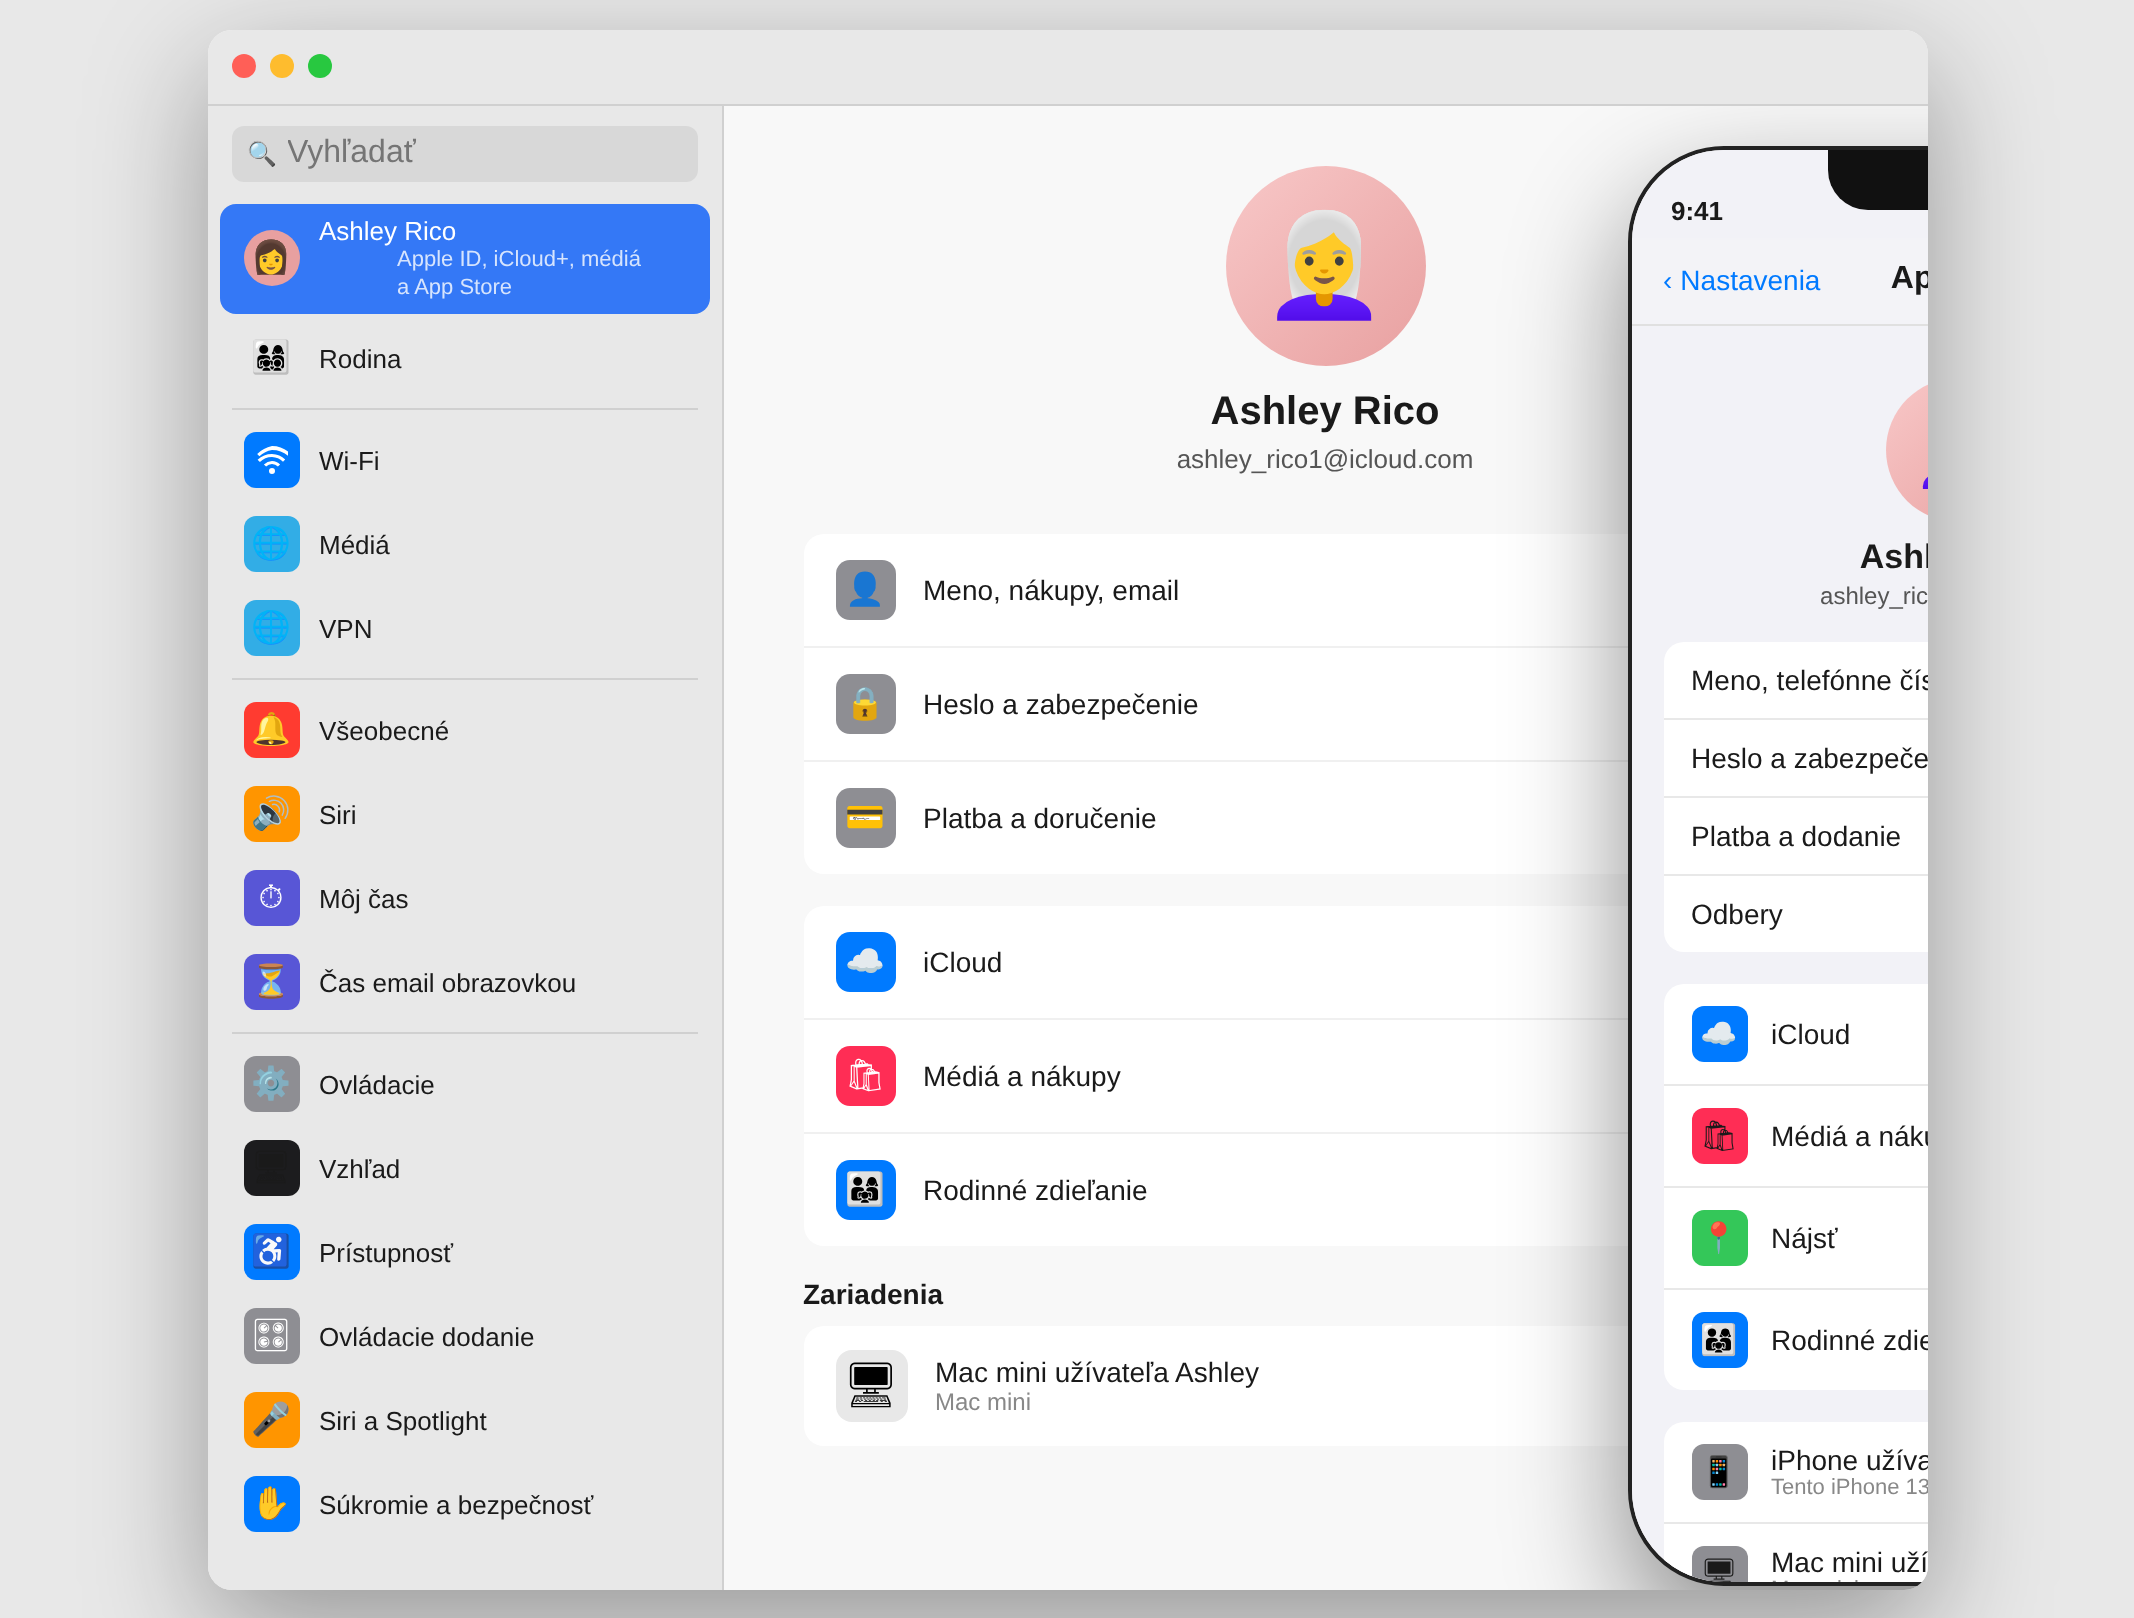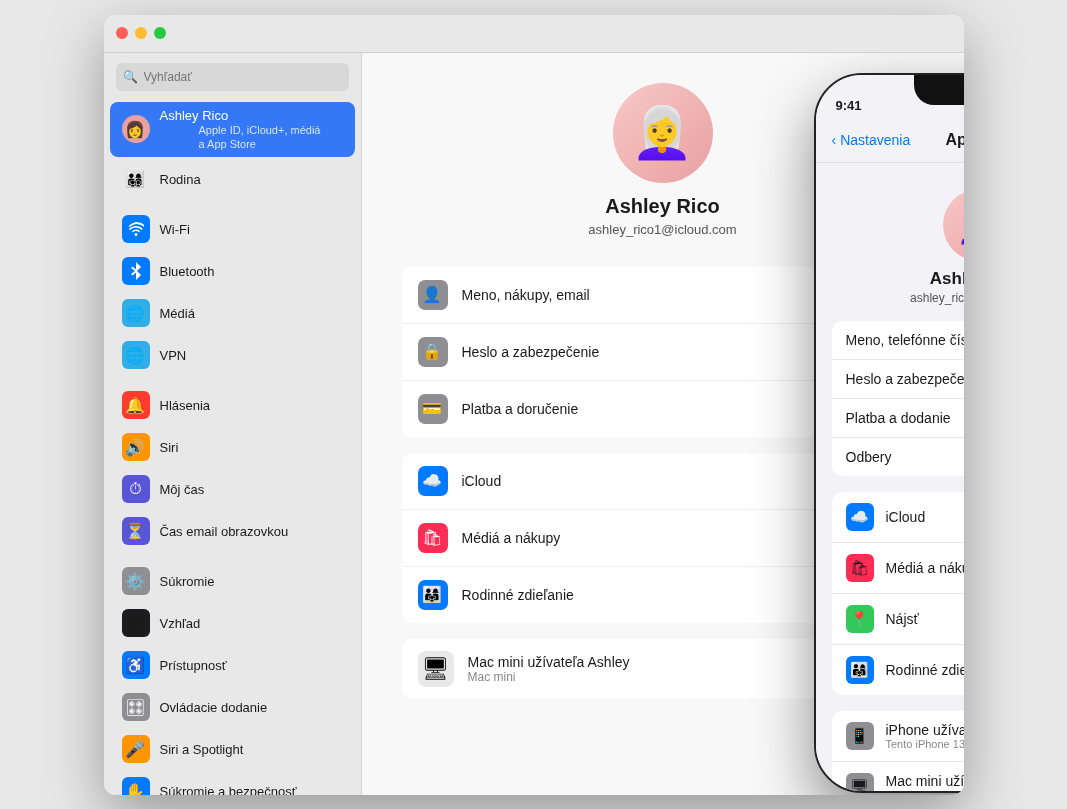--- a/index.html
+++ b/index.html
@@ -74,21 +74,21 @@
       position: relative;
     }
 
     .sidebar-search input {
       width: 100%;
       height: 28px;
       background: #d8d8d8;
       border: none;
       border-radius: 6px;
       padding: 0 10px 0 28px;
-      font-size: 12px;
+      font-size: 16px;
       color: #555;
       outline: none;
     }
 
     .search-icon-wrap {
       position: absolute;
       left: 8px;
       top: 50%;
       transform: translateY(-50%);
       color: #888;
@@ -480,44 +480,36 @@
 
       <div class="sidebar-item">
         <div class="item-icon bg-blue icon-white">
           <svg width="16" height="14" viewBox="0 0 16 14" fill="white">
             <path d="M8 11a1.5 1.5 0 1 1 0 3 1.5 1.5 0 0 1 0-3zm0-3.5c1.6 0 3 .65 4.05 1.7l-1.1 1.1A4.5 4.5 0 0 0 8 9a4.5 4.5 0 0 0-2.95 1.3L3.95 9.2A6.5 6.5 0 0 1 8 7.5zm0-3.5c2.6 0 4.9 1.05 6.6 2.75L13.5 7.9A8.5 8.5 0 0 0 8 5.5c-2.35 0-4.5.95-6.05 2.5L.8 6.85A10.5 10.5 0 0 1 8 4zm0-4C11.7 0 15.05 1.5 17.4 4l-1.1 1.1A12.5 12.5 0 0 0 8 2 12.5 12.5 0 0 0 1.7 5.1L.6 4A14.5 14.5 0 0 1 8 0z"></path>
           </svg>
         </div>
         <span class="item-title">Wi-Fi</span>
       </div>
 
-      <div class="sidebar-item">
-        <div class="item-icon bg-blue icon-white" style="font-size: 14px;">
-          <svg width="12" height="18" viewBox="0 0 12 18" fill="white">
-            <path d="M6 0l5 5-4 4 4 4-5 5V10.5l-3.5 3L1 12l4-3-4-3 1.5-1.5L6 7.5V0z"></path>
-          </svg>
-        </div>
-        <span class="item-title">Bluetooth</span>
-      </div>
 
       <div class="sidebar-item">
         <div class="item-icon bg-cyan icon-white">🌐</div>
         <span class="item-title">Médiá</span>
       </div>
 
       <div class="sidebar-item">
         <div class="item-icon bg-cyan icon-white">🌐</div>
         <span class="item-title">VPN</span>
       </div>
 
       <div class="sidebar-divider"></div>
 
       <div class="sidebar-item">
         <div class="item-icon bg-red icon-white">🔔</div>
-        <span class="item-title">Hlásenia</span>
+        <span class="item-title">Všeobecné</span>
       </div>
 
       <div class="sidebar-item">
         <div class="item-icon bg-orange icon-white">🔊</div>
         <span class="item-title">Siri</span>
       </div>
 
       <div class="sidebar-item">
         <div class="item-icon bg-purple icon-white">⏱</div>
         <span class="item-title">Môj čas</span>
@@ -525,21 +517,21 @@
 
       <div class="sidebar-item">
         <div class="item-icon bg-purple icon-white">⏳</div>
         <span class="item-title">Čas email obrazovkou</span>
       </div>
 
       <div class="sidebar-divider"></div>
 
       <div class="sidebar-item">
         <div class="item-icon bg-gray icon-white">⚙️</div>
-        <span class="item-title">Súkromie</span>
+        <span class="item-title">Ovládacie</span>
       </div>
 
       <div class="sidebar-item">
         <div class="item-icon" style="background:#1c1c1e;">🖥</div>
         <span class="item-title">Vzhľad</span>
       </div>
 
       <div class="sidebar-item">
         <div class="item-icon bg-blue icon-white">♿</div>
         <span class="item-title">Prístupnosť</span>
@@ -594,20 +586,21 @@
         <div class="settings-row">
           <div class="row-icon bg-pink icon-white">🛍</div>
           <span class="row-label">Médiá a nákupy</span>
         </div>
         <div class="settings-row">
           <div class="row-icon bg-blue icon-white">👨‍👩‍👧</div>
           <span class="row-label">Rodinné zdieľanie</span>
         </div>
       </div>
 
+      <div class="settings-section-title" style="margin-bottom: 8px;">Zariadenia</div>
       <div class="device-row">
         <div class="device-icon">🖥</div>
         <div class="device-info">
           <div class="device-name">Mac mini užívateľa Ashley</div>
           <div class="device-model">Mac mini</div>
         </div>
       </div>
 
       <div class="iphone-overlay">
         <div class="iphone-frame">

